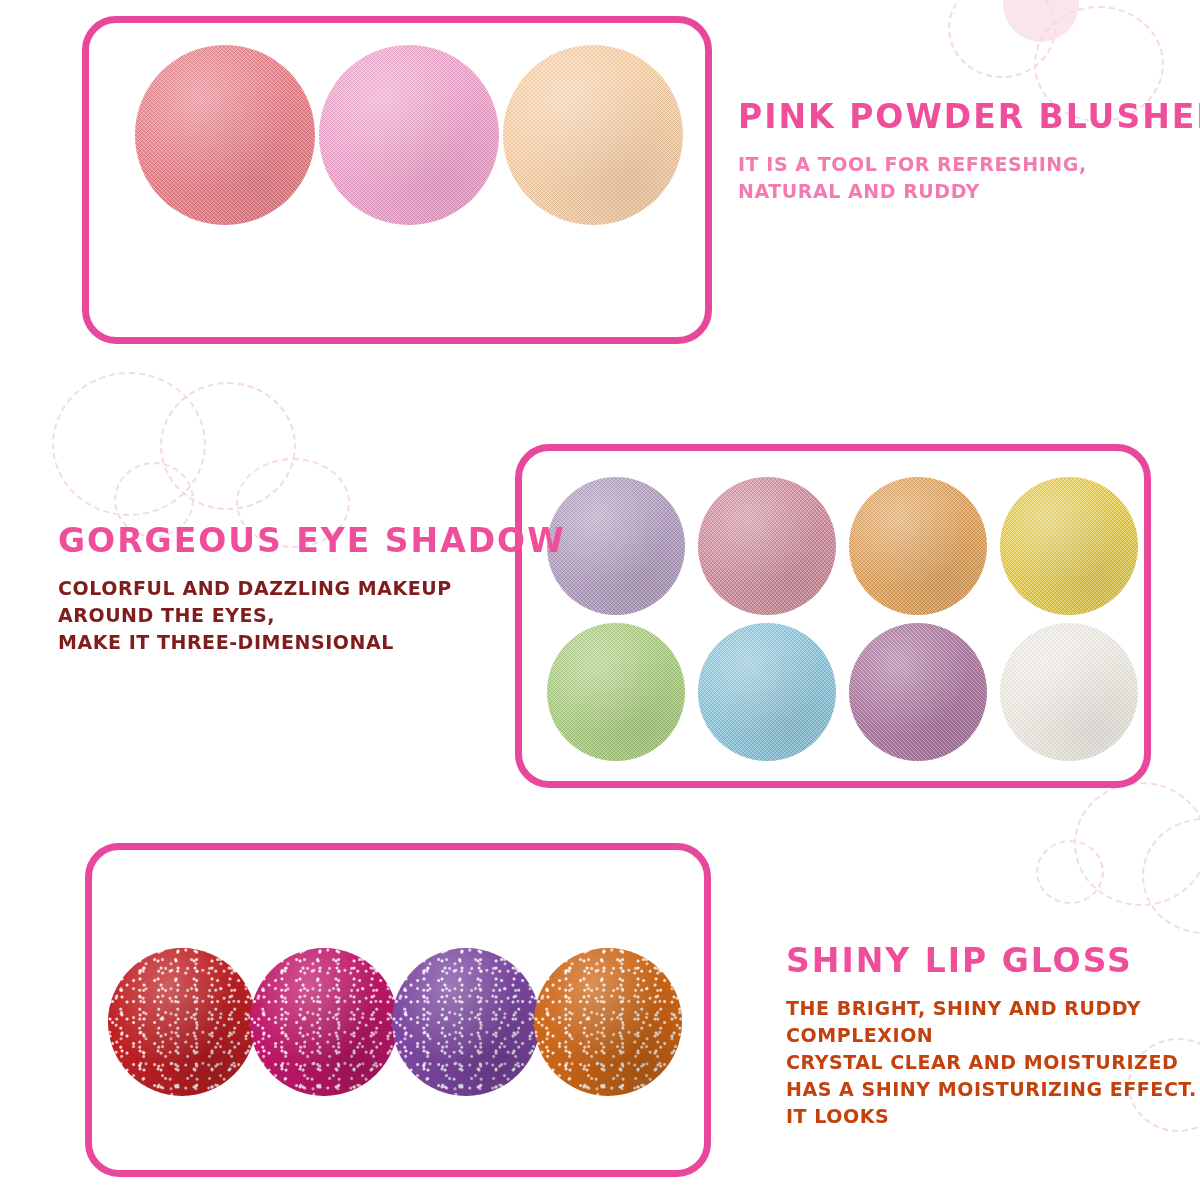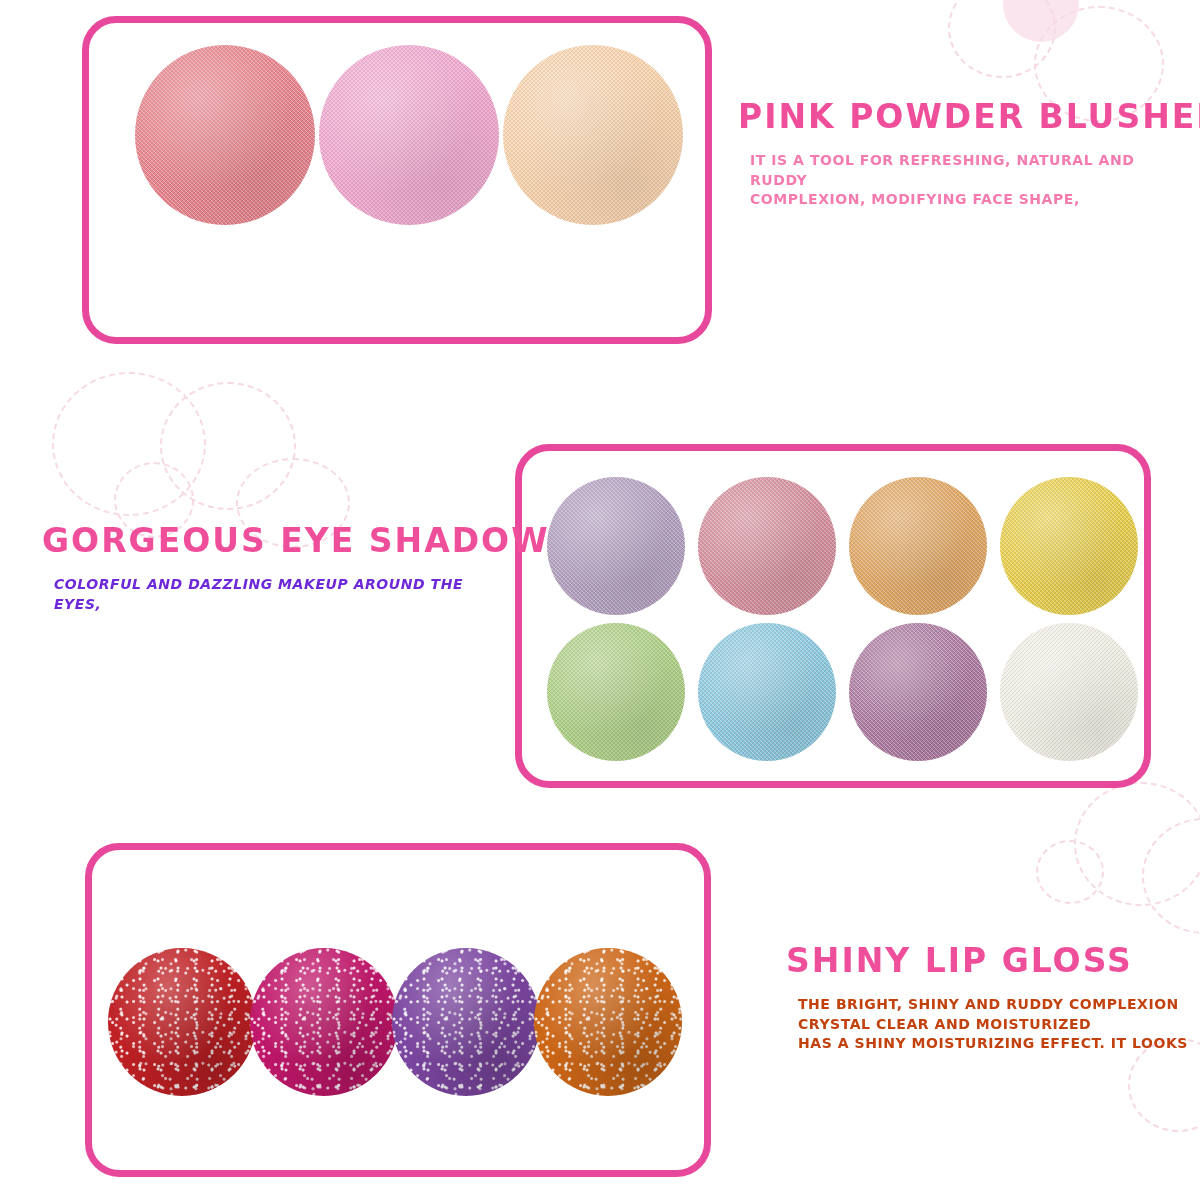--- a/index.html
+++ b/index.html
@@ -102,26 +102,26 @@
     letter-spacing: 2.0px;
     color: #ef4e9b;
     text-transform: uppercase;
     line-height: 1.05;
     white-space: nowrap;
     margin: 0 0 16px 0;
   }
   .sec-body {
     font-family: "DejaVu Sans", sans-serif;
     font-weight: 700;
-    font-size: 14px;
+    font-size: 19px;
     letter-spacing: 0.55px;
     color: #f47bb0;
     text-transform: uppercase;
     line-height: 1.42;
-    margin: 12px;
+    margin: 0;
   }
   .sec-body span { display: block; }
 </style>
 </head>
 <body style="background: rgb(255, 255, 255);">
 
 <div class="decor-layer">
   <div class="blob-solid" style="left:1003px; top:-34px; width:76px; height:76px;"></div>
   <div class="cloud" style="left: 948px; top: -22px; width: 104px; height: 96px; border-color: rgb(246, 217, 230);"></div>
   <div class="cloud" style="left: 1034px; top: 6px; width: 126px; height: 112px; border-color: rgb(246, 217, 230);"></div>
@@ -140,28 +140,28 @@
 <div class="frame" style="left: 82px; top: 16px; width: 630px; height: 328px; border-color: rgb(232, 72, 156);">
   <div class="pan mesh" style="left: 46px; top: 22px; width: 180px; height: 180px; background-color: rgb(232, 131, 140);"></div>
   <div class="pan mesh" style="left: 230px; top: 22px; width: 180px; height: 180px; background-color: rgb(240, 167, 206);"></div>
   <div class="pan mesh" style="left: 414px; top: 22px; width: 180px; height: 180px; background-color: rgb(248, 210, 172);"></div>
 </div>
 
 <div class="txt-block" style="left:738px; top:100px; width:440px;">
   <h2 class="sec-title" style="color: rgb(239, 78, 155);">PINK POWDER BLUSHER</h2>
   <p class="sec-body" style="color: rgb(244, 123, 176);">
     <span>IT IS A TOOL FOR REFRESHING, NATURAL AND RUDDY</span>
-    <span>COMPLEXION, MODIFYING FACE SHAPE,</span>
   </p>
 </div>
 
-<div class="txt-block" style="left:42px; top:524px; width:470px;">
+<div class="txt-block" style="left:58px; top:524px; width:470px;">
   <h2 class="sec-title" style="color: rgb(239, 78, 155);">GORGEOUS EYE SHADOW</h2>
-  <p class="sec-body" style="color: #6d28d9; font-style: italic;">
+  <p class="sec-body" style="color: #7f1d1d;">
     <span>COLORFUL AND DAZZLING MAKEUP AROUND THE EYES,</span>
+    <span>MAKE IT THREE-DIMENSIONAL</span>
   </p>
 </div>
 
 <div class="frame" style="left: 515px; top: 444px; width: 636px; height: 344px; border-color: rgb(232, 72, 156);">
   <div class="pan mesh" style="left: 25px; top: 26px; width: 138px; height: 138px; background-color: rgb(179, 160, 192);"></div>
   <div class="pan mesh" style="left: 176px; top: 26px; width: 138px; height: 138px; background-color: rgb(212, 142, 156);"></div>
   <div class="pan mesh" style="left: 327px; top: 26px; width: 138px; height: 138px; background-color: rgb(224, 166, 99);"></div>
   <div class="pan mesh" style="left: 478px; top: 26px; width: 138px; height: 138px; background-color: rgb(231, 206, 76);"></div>
   <div class="pan mesh" style="left: 25px; top: 172px; width: 138px; height: 138px; background-color: rgb(173, 206, 132);"></div>
   <div class="pan mesh" style="left: 176px; top: 172px; width: 138px; height: 138px; background-color: rgb(140, 200, 222);"></div>

